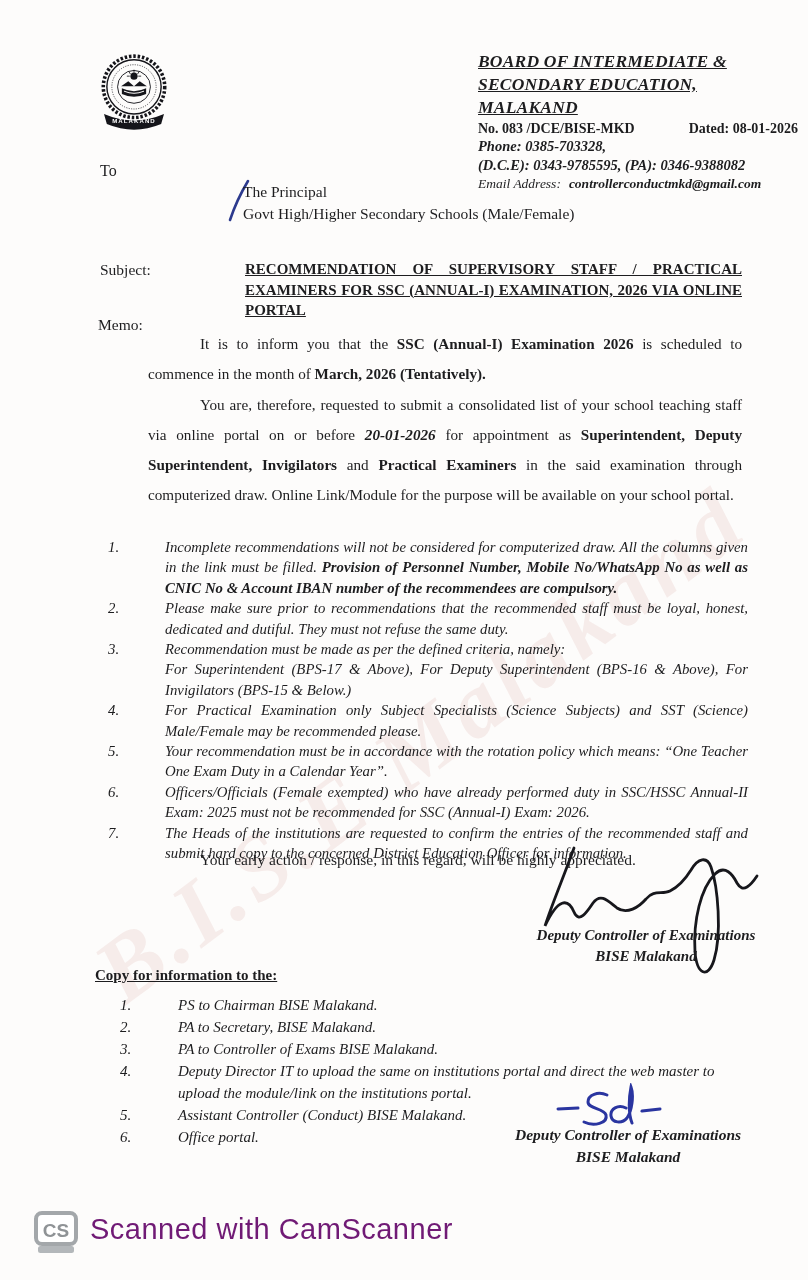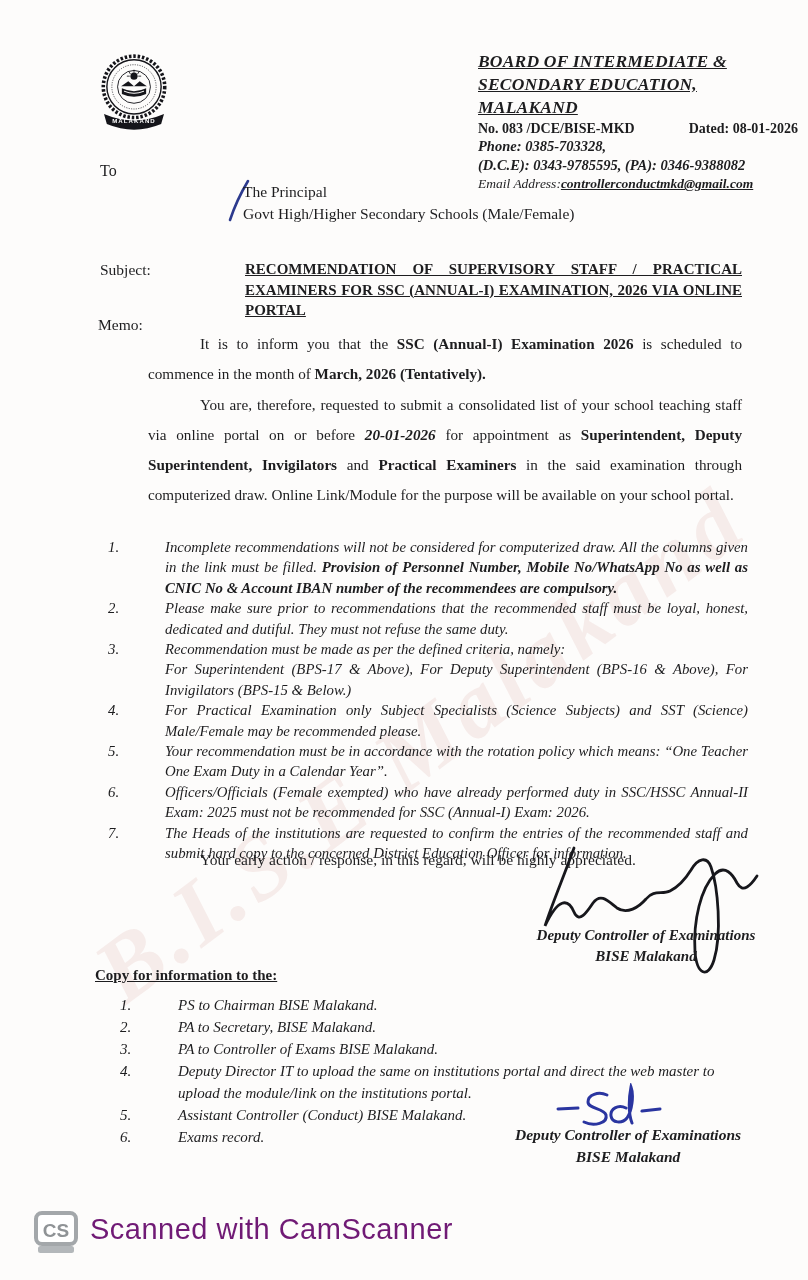--- a/index.html
+++ b/index.html
@@ -23,21 +23,21 @@
     pointer-events:none;
   }
   
   .head-right{left:478px;top:50px;width:320px;}
   .org-title{font-size:17.5px;font-weight:bold;font-style:italic;
     text-decoration:underline;line-height:23px;letter-spacing:.2px;}
   .ref-row{display:flex;justify-content:space-between;
     font-size:14px;font-weight:bold;margin-top:2px;}
   .head-line{font-size:14.5px;font-weight:bold;font-style:italic;line-height:18.5px;}
   .email-line{font-size:13.5px;font-style:italic;line-height:19px;}
-  .email-addr{font-weight:bold;text-decoration:underline;}
+  .email-addr{font-weight:bold;margin-left:8px;}
   
   .to-label{left:100px;top:162px;font-size:16px;}
   .addr{left:243px;top:181px;font-size:15.5px;line-height:21.5px;}
   
   .subj-label{left:100px;top:261px;font-size:15.5px;}
   .subj-block{left:245px;top:259px;width:497px;font-size:15px;font-weight:bold;line-height:20.5px;}
   .subj-just{display:block;text-align:justify;text-align-last:justify;text-decoration:underline;}
   .subj-last{display:block;text-decoration:underline;}
   .memo-label{left:98px;top:316px;font-size:15.5px;}
   
@@ -208,21 +208,21 @@
     <div class="copy-item">
       <span class="copy-num">4.</span>
       <span class="copy-text">Deputy Director IT to upload the same on institutions portal and direct the web master to upload the module/link on the institutions portal.</span>
     </div>
     <div class="copy-item">
       <span class="copy-num">5.</span>
       <span class="copy-text">Assistant Controller (Conduct) BISE Malakand.</span>
     </div>
     <div class="copy-item">
       <span class="copy-num">6.</span>
-      <span class="copy-text">Exams record.</span>
+      <span class="copy-text">Office portal.</span>
     </div>
   </div>
 
   <div class="abs sd-mark">
     <svg width="118" height="48" viewBox="0 0 118 48">
       <path d="M6 26 L26 25" stroke="#2a35a0" stroke-width="3" fill="none" stroke-linecap="round"></path>
       <path d="M55 12 C46 8 36 12 36 19 C36 26 52 25 54 32 C56 40 42 44 32 39" stroke="#2a35a0" stroke-width="3" fill="none" stroke-linecap="round"></path>
       <path d="M74 25 C66 21 58 26 59 33 C60 40 70 41 75 35 C80 28 82 12 79 4 C77 14 76 30 80 40" stroke="#2a35a0" stroke-width="3" fill="none" stroke-linecap="round"></path>
       <path d="M90 28 L108 26" stroke="#2a35a0" stroke-width="3" fill="none" stroke-linecap="round"></path>
     </svg>

